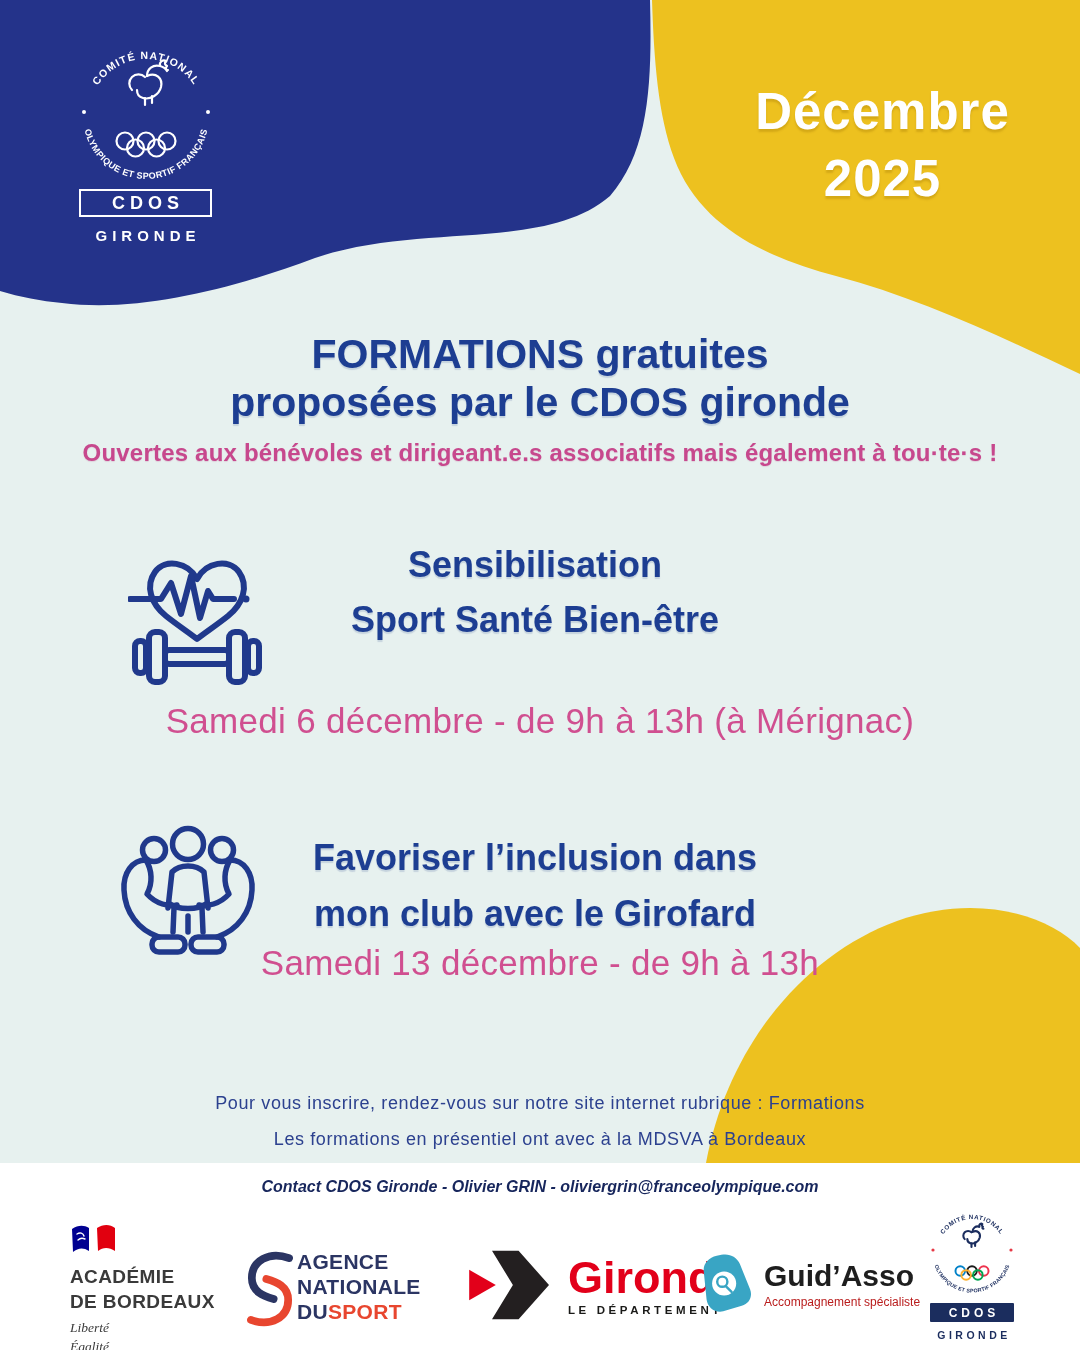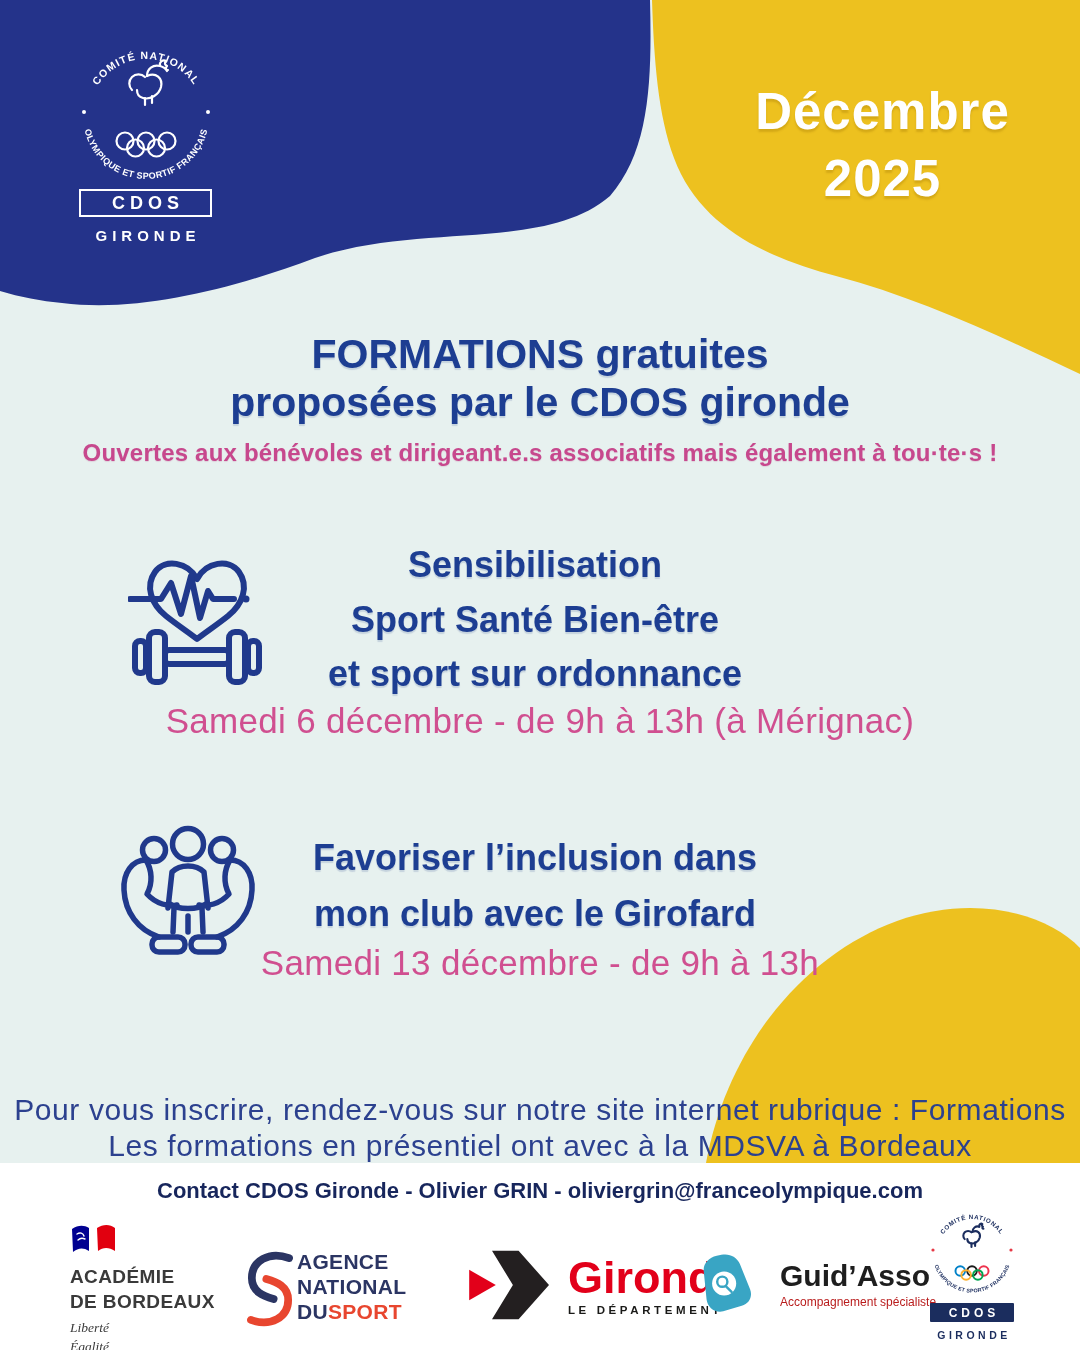--- a/index.html
+++ b/index.html
@@ -35,41 +35,41 @@
     position:absolute;left:0;width:100%;text-align:center;
     color:#d04f90;font-size:35px;font-weight:normal;letter-spacing:.3px;
   }
   #s1-date{top:701px;}
   #s2-date{top:943px;}
   .session-icon{position:absolute;}
   #s1-icon{left:128px;top:547px;}
   #s2-icon{left:112px;top:820px;}
   .info-line{
     position:absolute;left:0;width:100%;text-align:center;
-    color:#2c418f;font-size:30px;letter-spacing:.6px;
+    color:#2c418f;font-size:18px;letter-spacing:.6px;
   }
   #info1{top:1093px;}
   #info2{top:1129px;}
   
   .footer{position:absolute;left:0;top:1163px;width:1080px;height:187px;background:#ffffff;}
   .contact{
     position:absolute;left:0;top:15px;width:100%;text-align:center;
-    color:#17265c;font-weight:bold;font-size:22px;
+    color:#17265c;font-weight:bold;font-size:16px;font-style:italic;
   }
   .partner{position:absolute;}
   #p-academie{left:70px;top:62px;width:210px;color:#3a3a3a;}
   .acad-name{font-size:19px;font-weight:bold;line-height:1.3;letter-spacing:.4px;margin-top:6px;}
   .acad-motto{font-family:"Liberation Serif",serif;font-style:italic;font-size:13.5px;line-height:1.35;margin-top:5px;}
   #p-ans{left:243px;top:86px;display:flex;gap:0;}
   .ans-text{font-size:21px;font-weight:bold;color:#2b3563;line-height:1.2;letter-spacing:.3px;}
   .ans-red{color:#e8462f;}
   #p-gironde{left:466px;top:84px;display:flex;align-items:center;gap:12px;}
   .gir-name{font-size:45px;font-weight:bold;color:#e2001a;line-height:1;}
   .gir-sub{font-size:11.5px;font-weight:bold;color:#1a1a18;letter-spacing:3.6px;margin-top:4px;}
-  #p-guidasso{left:698px;top:90px;display:flex;align-items:center;gap:26px;justify-content:space-between;}
+  #p-guidasso{left:698px;top:90px;display:flex;align-items:center;gap:10px;justify-content:space-between;}
   .ga-name{font-size:30px;font-weight:bold;color:#1e1e1e;line-height:1;}
   .ga-sub{font-size:12px;color:#b91c1c;margin-top:4px;}
   #p-cdos{left:924px;top:45px;}
   svg text{font-family:"Liberation Sans",sans-serif;font-weight:bold;}
 </style>
 </head>
 <body>
 
 <div class="poster">
 
@@ -131,21 +131,20 @@
     <rect x="37" y="103" width="64" height="14" rx="4"></rect>
     <rect x="21" y="85" width="16" height="50" rx="6"></rect>
     <rect x="7" y="94" width="11" height="32" rx="5"></rect>
     <rect x="101" y="85" width="16" height="50" rx="6"></rect>
     <rect x="120" y="94" width="11" height="32" rx="5"></rect>
   </svg>
 
   <div id="s1-title" class="session-title">
     <div>Sensibilisation</div>
     <div>Sport Santé Bien-être</div>
-    <div>et sport sur ordonnance</div>
   </div>
   <div id="s1-date" class="session-date">Samedi 6 décembre - de 9h à 13h (à Mérignac)</div>
 
   <svg id="s2-icon" class="session-icon" width="152" height="136" viewBox="0 0 152 136" fill="none" stroke="#20398c" stroke-width="5.5" stroke-linecap="round" stroke-linejoin="round">
     <circle cx="42" cy="30" r="11.5"></circle>
     <circle cx="110" cy="30" r="11.5"></circle>
     <circle cx="76" cy="24" r="15.5"></circle>
     <path d="M56,88 L60,52 C68,44 84,44 92,52 L96,88"></path>
     <path d="M58,84 C66,90 86,90 94,84"></path>
     <path d="M62,88 L61,112 M90,88 L91,112 M76,96 L76,112"></path>
@@ -189,21 +188,21 @@
       </div>
     </div>
 
     <div id="p-ans" class="partner">
       <svg width="54" height="80" viewBox="0 0 58 88" fill="none" stroke-linecap="round">
         <path d="M50,10 C28,2 9,13 9,32 C9,47 22,52 33,55" stroke="#2b3563" stroke-width="8.5"></path>
         <path d="M8,78 C30,86 49,75 49,56 C49,41 36,36 25,33" stroke="#e8462f" stroke-width="8.5"></path>
       </svg>
       <div class="ans-text">
         <div>AGENCE</div>
-        <div>NATIONAL</div>
+        <div>NATIONALE</div>
         <div>
           <span>DU</span><span class="ans-red">SPORT</span>
         </div>
       </div>
     </div>
 
     <div id="p-gironde" class="partner">
       <svg width="90" height="76" viewBox="0 0 94 80">
         <polygon points="27,4 55,4 87,40 55,76 27,76 49,40" fill="#231f20"></polygon>
         <polygon points="3,24 31,40 3,56" fill="#e2001a"></polygon>

